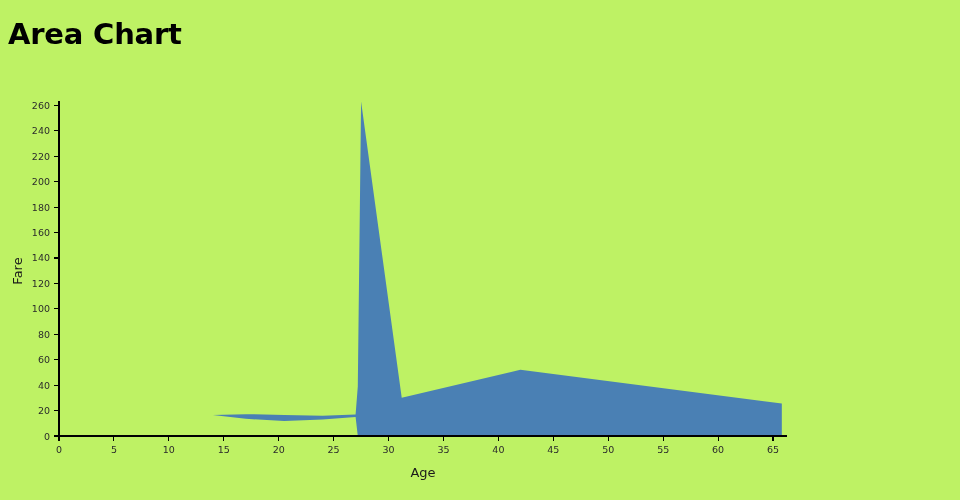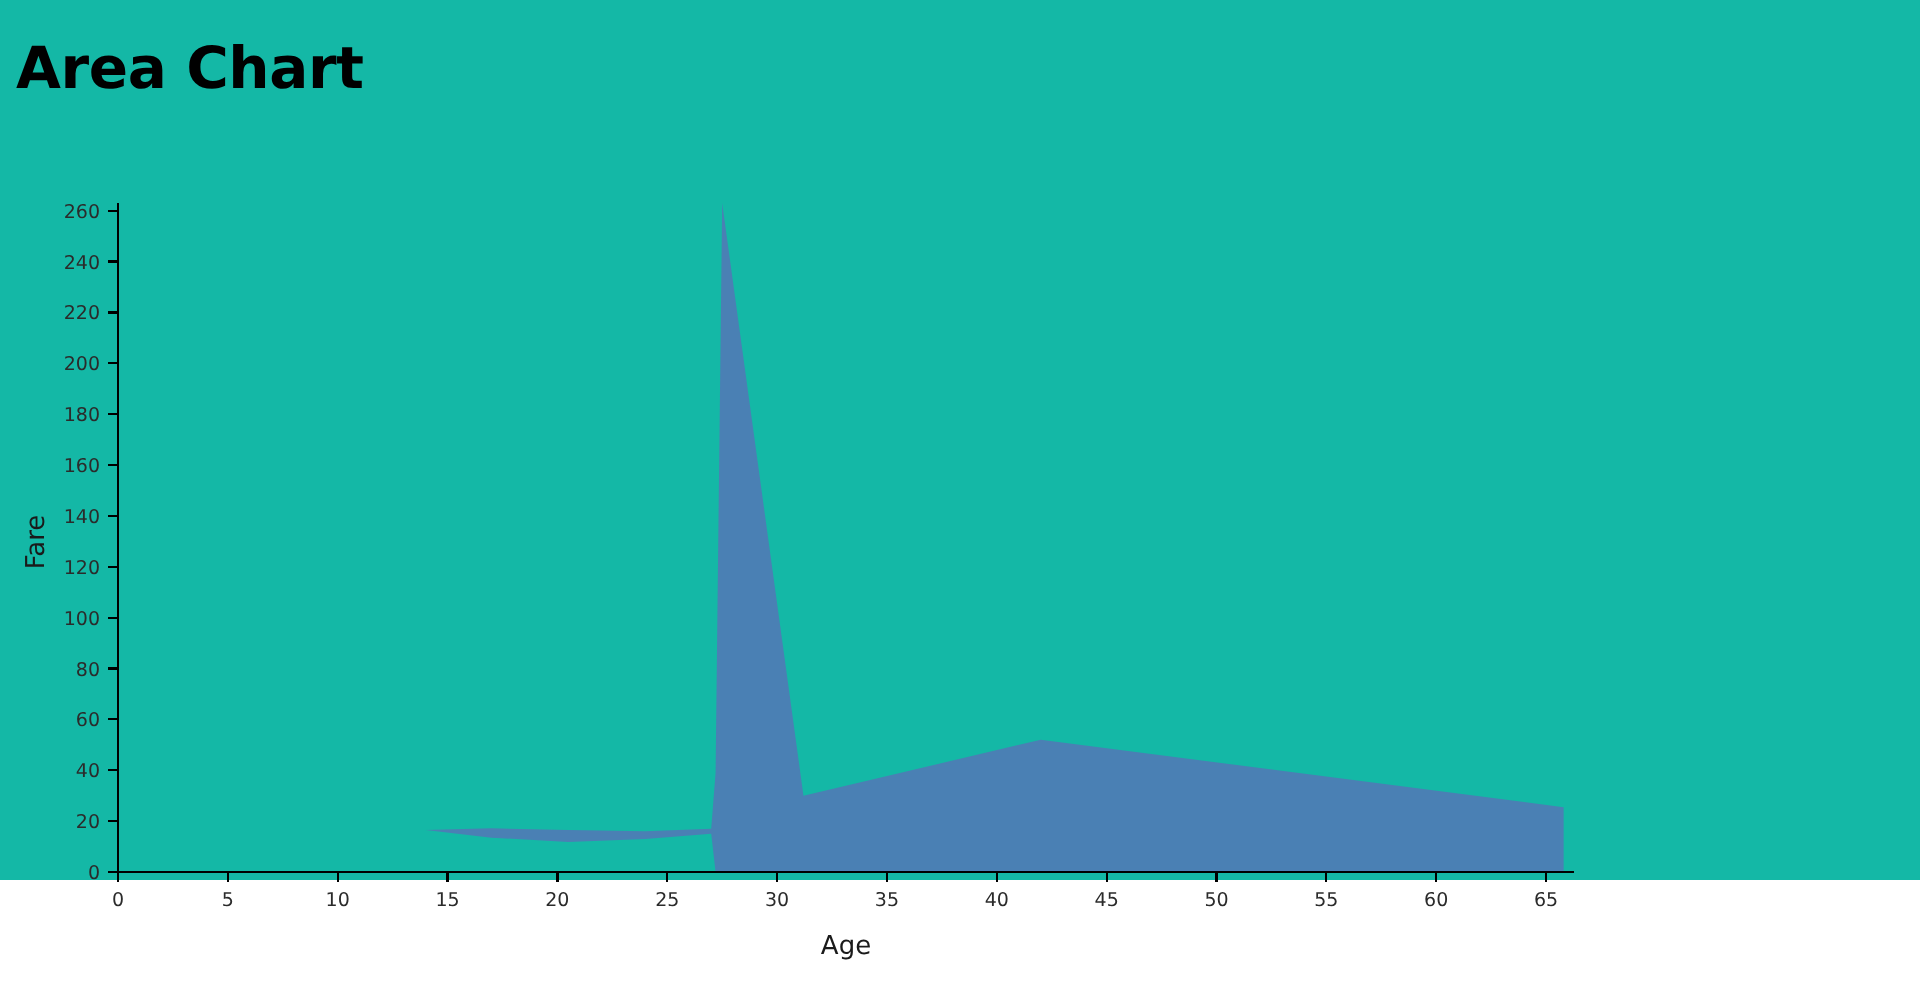--- a/index.html
+++ b/index.html
@@ -12,22 +12,22 @@
     width: 960px;
     height: 500px;
     font-family: "DejaVu Sans", "Liberation Sans", sans-serif;
     color: #000000;
     overflow: hidden;
     position: relative;
   }
   #page {
     position: relative;
     width: 960px;
-    height: 440px;
-    background: #14b8a6;
+    height: 500px;
+    background: #bef264;
   }
   #chart-title {
     position: absolute;
     left: 8px;
     top: 20px;
     font-size: 29px;
     font-weight: bold;
     letter-spacing: -0.2px;
     color: #000000;
     line-height: 1;

